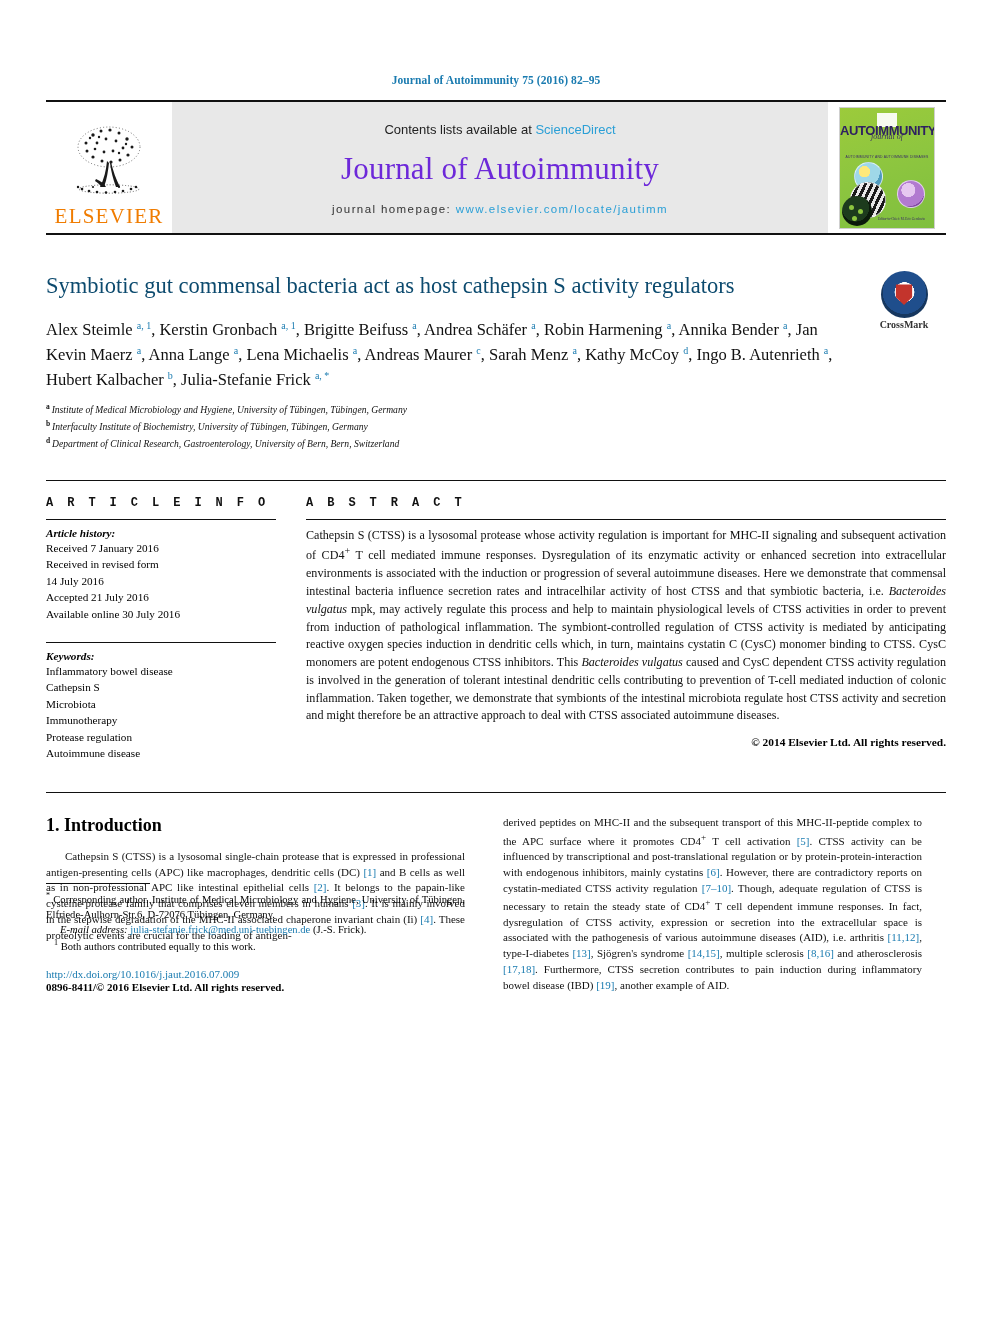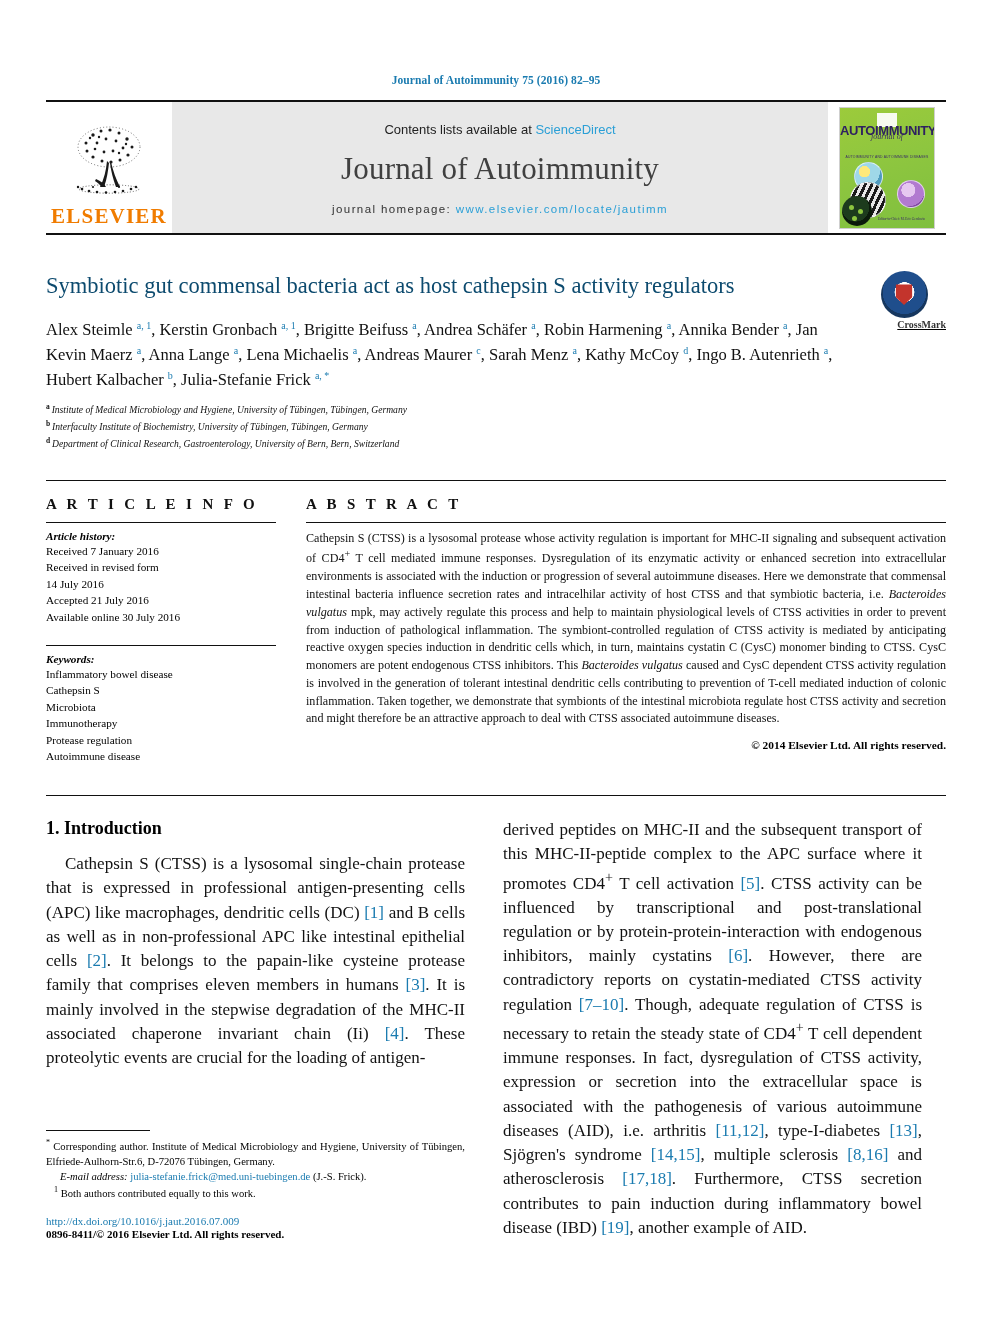--- a/index.html
+++ b/index.html
@@ -55,42 +55,41 @@
     background: #fff;
   }
   .tree-svg { display:block; }
   .elsevier-word {
     font-family: "Liberation Serif", serif;
     font-size: 21px;
     letter-spacing: 1.2px;
     color: #f07c00;
     line-height: 1;
     margin-top: 1px;
-    font-weight: bold;
   }
   .masthead-center {
     flex: 1 1 auto;
     background: #e8e8e8;
     display: flex;
     flex-direction: column;
     justify-content: center;
     align-items: center;
     text-align: right;
   }
   .contents-line {
     font-family: "Liberation Sans", sans-serif;
     font-size: 13px;
     color: #222;
     margin-top: 2px;
   }
   .contents-line .sd-link { color: #2a9fd6; }
   .journal-title {
     font-family: "Liberation Serif", serif;
     font-size: 31px;
-    color: #404040;
+    color: #6d28d9;
     margin: 14px 0 16px 0;
     letter-spacing: .2px;
   }
   .homepage-line {
     font-family: "Liberation Sans", sans-serif;
     font-size: 11.5px;
     letter-spacing: 1.4px;
     color: #333;
   }
   .homepage-line .hp-link { color: #2a9fd6; }
@@ -171,22 +170,21 @@
     margin: 0;
     max-width: 790px;
     font-weight: normal;
     color: #0c4a6e;
   }
   .crossmark {
     position: absolute;
     right: 0;
     top: 0;
     width: 84px;
-    text-align: right;
-    text-decoration: underline;
+    text-align: center;
   }
   .crossmark-badge {
     width: 47px; height: 47px; border-radius: 50%;
     background: radial-gradient(circle at 50% 45%, #ffffff 0 28%, #1f4e8c 29% 62%, #16375f 63% 100%);
     margin: 0 auto;
     position: relative;
     display: block;
   }
   .crossmark-badge::after {
     content: "";
@@ -228,22 +226,22 @@
   .info-abstract {
     margin-top: 28px;
     border-top: 1.6px solid #111;
     padding-top: 15px;
     display: flex;
     gap: 30px;
   }
   .col-info { width: 230px; flex: 0 0 230px; }
   .col-abstract { flex: 1 1 auto; }
   .sec-head {
-    font-family: Liberation Serif, serif;
-    font-size: 15px;
+    font-family: Liberation Mono, monospace;
+    font-size: 12px;
     font-weight: bold;
     letter-spacing: 3.4px;
     color: #111;
     margin-bottom: 9px;
   }
   .rule { border-top: 1.1px solid #111; margin-bottom: 7px; }
   .info-label {
     font-style: italic; font-weight: bold; font-size: 11.2px; margin-bottom: 1px;
   }
   .info-list { font-size: 11.2px; line-height: 1.48; }
@@ -269,21 +267,21 @@
     padding-top: 22px;
     display: flex;
     gap: 38px;
     position: relative;
   }
   .body-col { width: 419px; flex: 0 0 419px; }
   .body-head {
     font-size: 18px; font-weight: bold; margin: 0 0 13px 0;
   }
   .body-p {
-    font-size: 17px;
+    font-size: 11px;
     line-height: 1.43;
     text-align: justify;
     margin: 0;
     text-indent: 19px;
     color: #111;
   }
   .body-p.noindent { text-indent: 0; }
   .cite { color: #1a7bb0; }
 
   

